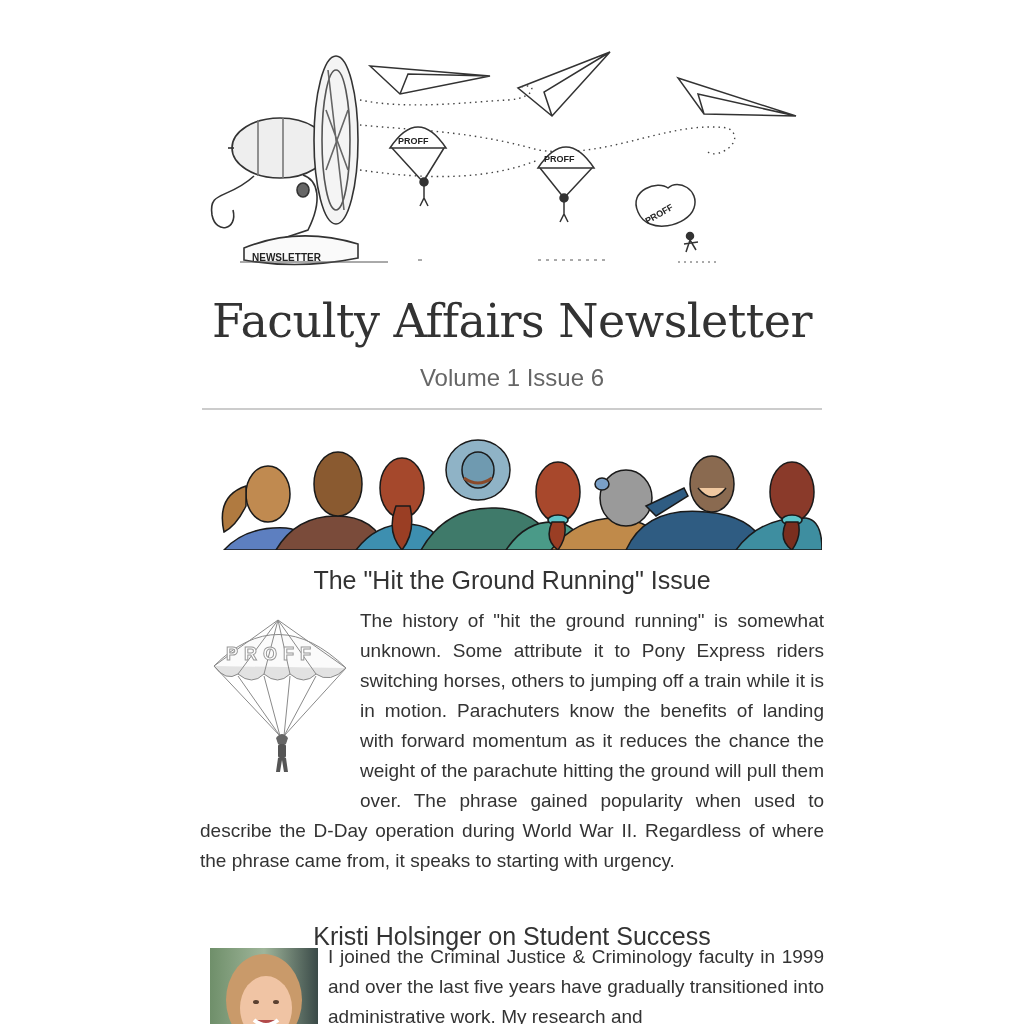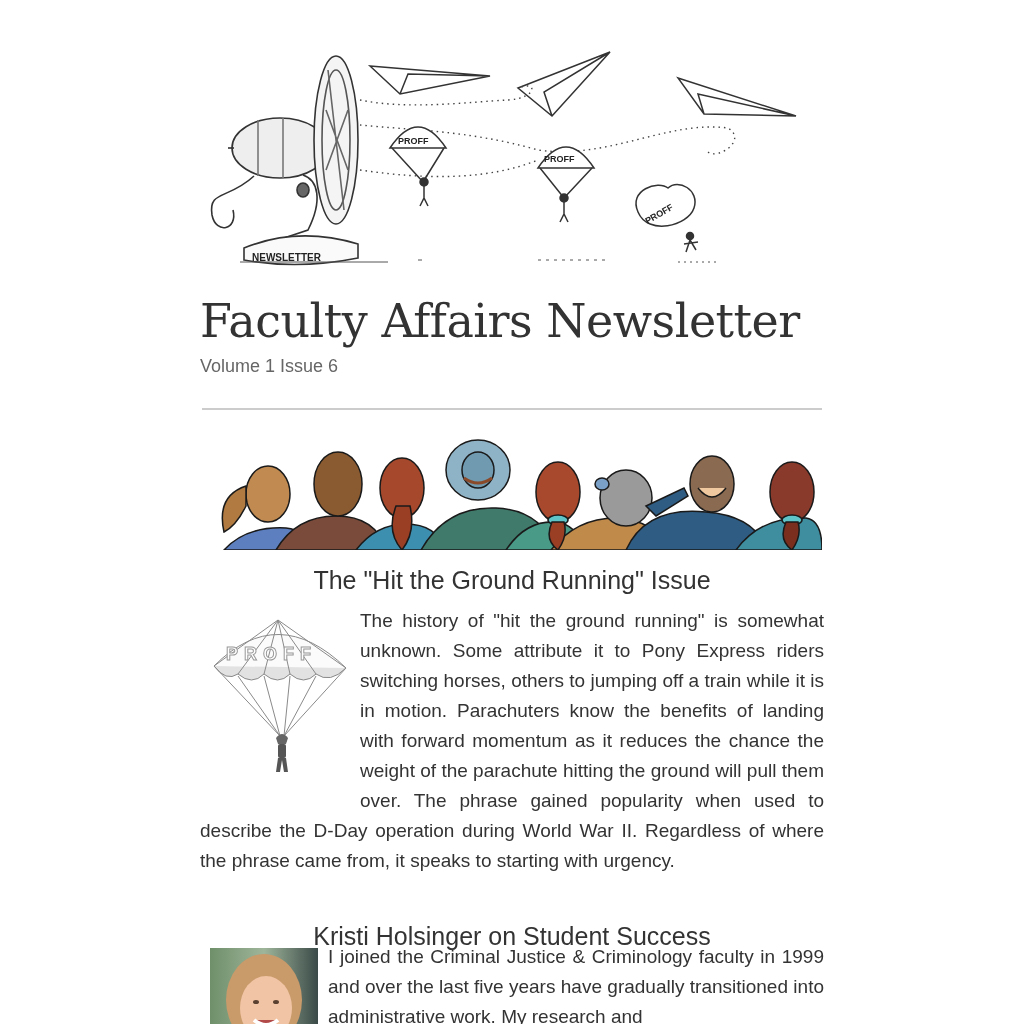--- a/index.html
+++ b/index.html
@@ -1,19 +1,19 @@
 <!DOCTYPE html>
 <html><head>
 <meta charset="utf-8">
 <style>
   html, body { margin: 0; padding: 0; background: #ffffff; }
   body { width: 1024px; height: 1024px; overflow: hidden; position: relative; font-family: "Liberation Sans", sans-serif; color: #333333; }
   .hero { position: absolute; left: 208px; top: 30px; width: 590px; height: 238px; }
-  .title { position: absolute; left: 200px; top: 292px; width: 624px; font-family: "DejaVu Serif", "Liberation Serif", serif; font-size: 46px; color: #333333; letter-spacing: -0.5px; margin: 0; font-weight: normal; line-height: 58px; }
-  .subtitle { position: absolute; left: 200px; top: 352px; width: 624px; font-size: 18px; color: #666666; line-height: 28px; }
+  .title { position: absolute; left: 200px; top: 292px; width: 624px; text-align: center; font-family: "DejaVu Serif", "Liberation Serif", serif; font-size: 46px; color: #333333; letter-spacing: -0.5px; margin: 0; font-weight: normal; line-height: 58px; }
+  .subtitle { position: absolute; left: 200px; top: 364px; width: 624px; text-align: center; font-size: 24px; color: #666666; line-height: 28px; }
   .divider { position: absolute; left: 202px; top: 408px; width: 620px; height: 2px; background: #cccccc; border: 0; margin: 0; }
   .banner { position: absolute; left: 206px; top: 436px; width: 616px; height: 114px; overflow: hidden; }
   .h2 { position: absolute; left: 200px; width: 624px; text-align: center; font-size: 25px; color: #333333; font-weight: normal; margin: 0; line-height: 30px; }
   .article { position: absolute; left: 200px; width: 624px; font-size: 19px; line-height: 30px; text-align: justify; color: #333333; margin: 0; }
   .float-img { float: left; margin-right: 12px; }
   .a1-img { width: 148px; height: 180px; margin-top: 6px; margin-left: 8px; margin-right: 4px; }
   .a2-img { width: 108px; height: 120px; margin-left: 10px; margin-top: 6px; margin-right: 10px; }
 </style>
 </head>
 <body>

